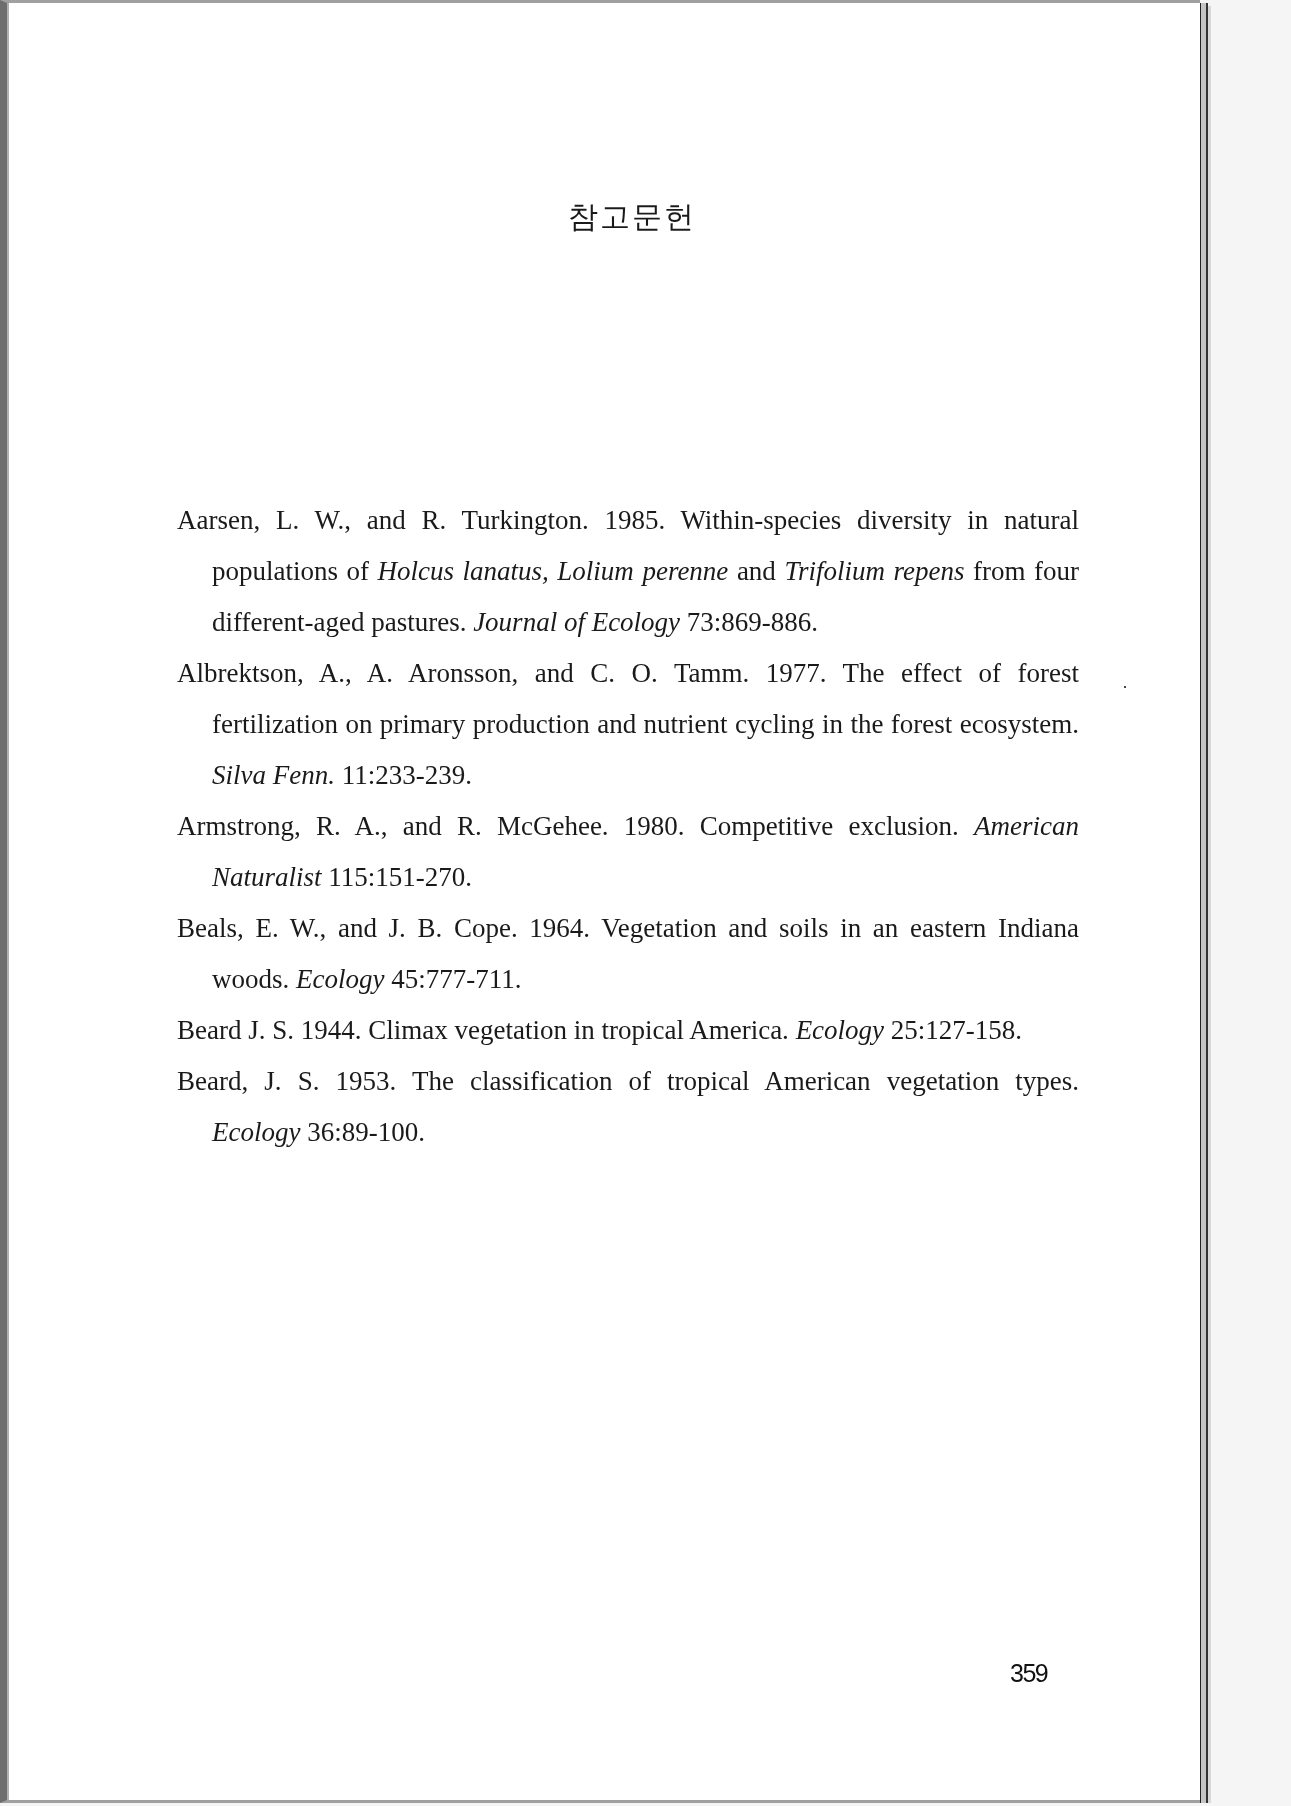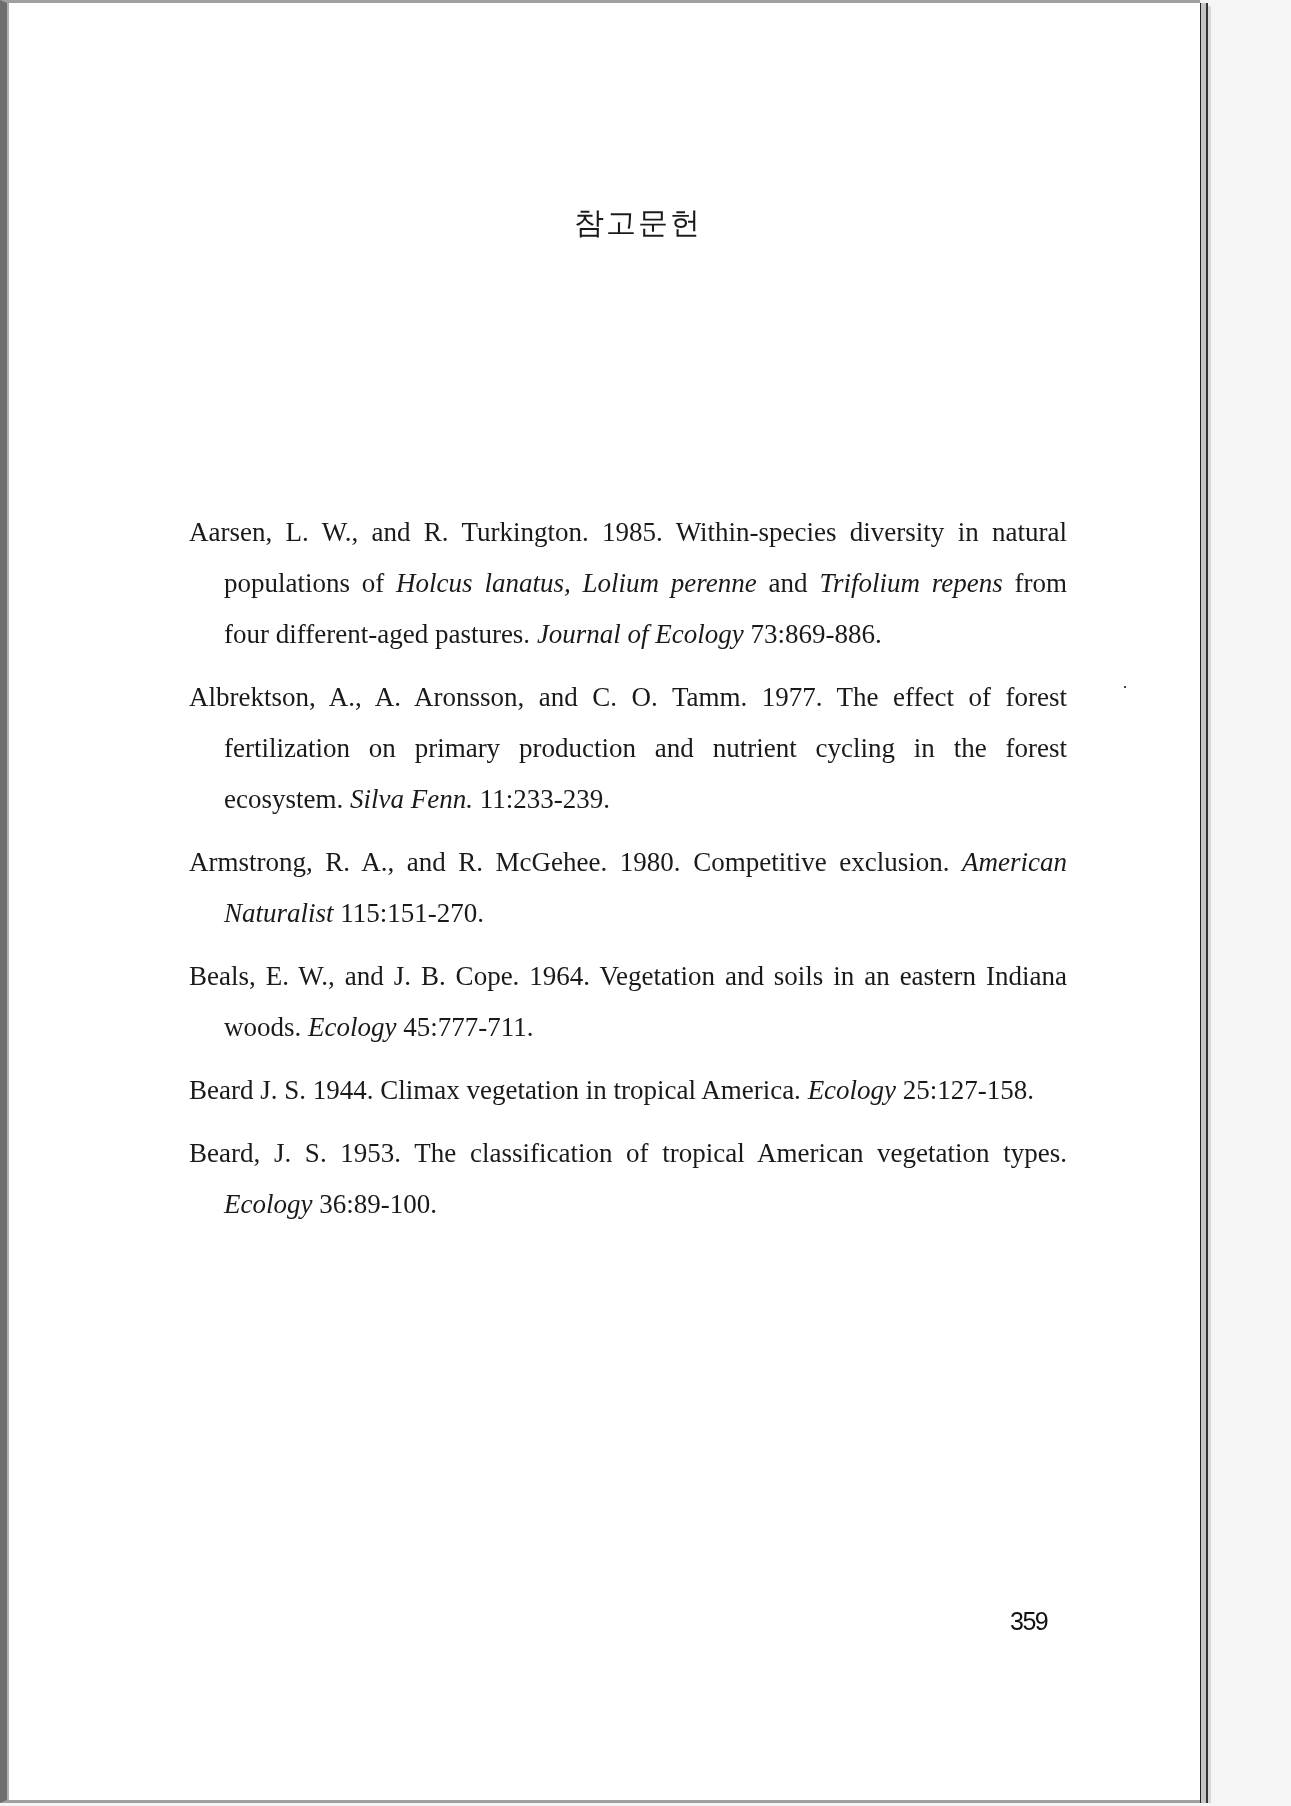--- a/index.html
+++ b/index.html
@@ -67,50 +67,50 @@
     .refs {
       position: absolute;
       left: 170px;
       top: 492px;
       width: 902px;
       font-size: 27px;
       line-height: 51px;
       text-align: justify;
     }
     .ref {
-      margin: 12px;
+      margin: 0;
       padding-left: 35px;
       text-indent: -35px;
     }
     .ref .it {
       font-style: italic;
     }
     .page-number {
       position: absolute;
       left: 1003px;
-      top: 1604px;
+      top: 1656px;
       font-family: "Liberation Sans", sans-serif;
       font-size: 25px;
       letter-spacing: -1.5px;
       color: #111;
     }
     .speck {
       position: absolute;
       left: 1117px;
       top: 683px;
       width: 2px;
       height: 2px;
       background: #444;
     }
   </style>
 </head>
 <body>
 
 <div class="page">
-  <h1 class="title" style="margin:14px;font-weight:normal;">참고문헌</h1>
+  <h1 class="title" style="margin:8px;font-weight:normal;">참고문헌</h1>
 
   <div class="refs">
     <p class="ref"><span>Aarsen, L. W., and R. Turkington. 1985. Within-species diversity in natural populations of </span><span class="it">Holcus lanatus, Lolium perenne</span><span> and </span><span class="it">Trifolium repens</span><span> from four different-aged pastures. </span><span class="it">Journal of Ecology</span><span> 73:869-886.</span></p>
     <p class="ref"><span>Albrektson, A., A. Aronsson, and C. O. Tamm. 1977. The effect of forest fertilization on primary production and nutrient cycling in the forest ecosystem. </span><span class="it">Silva Fenn.</span><span> 11:233-239.</span></p>
     <p class="ref"><span>Armstrong, R. A., and R. McGehee. 1980. Competitive exclusion. </span><span class="it">American Naturalist</span><span> 115:151-270.</span></p>
     <p class="ref"><span>Beals, E. W., and J. B. Cope. 1964. Vegetation and soils in an eastern Indiana woods. </span><span class="it">Ecology</span><span> 45:777-711.</span></p>
     <p class="ref"><span>Beard J. S. 1944. Climax vegetation in tropical America. </span><span class="it">Ecology</span><span> 25:127-158.</span></p>
     <p class="ref"><span>Beard, J. S. 1953. The classification of tropical American vegetation types. </span><span class="it">Ecology</span><span> 36:89-100.</span></p>
   </div>
 

